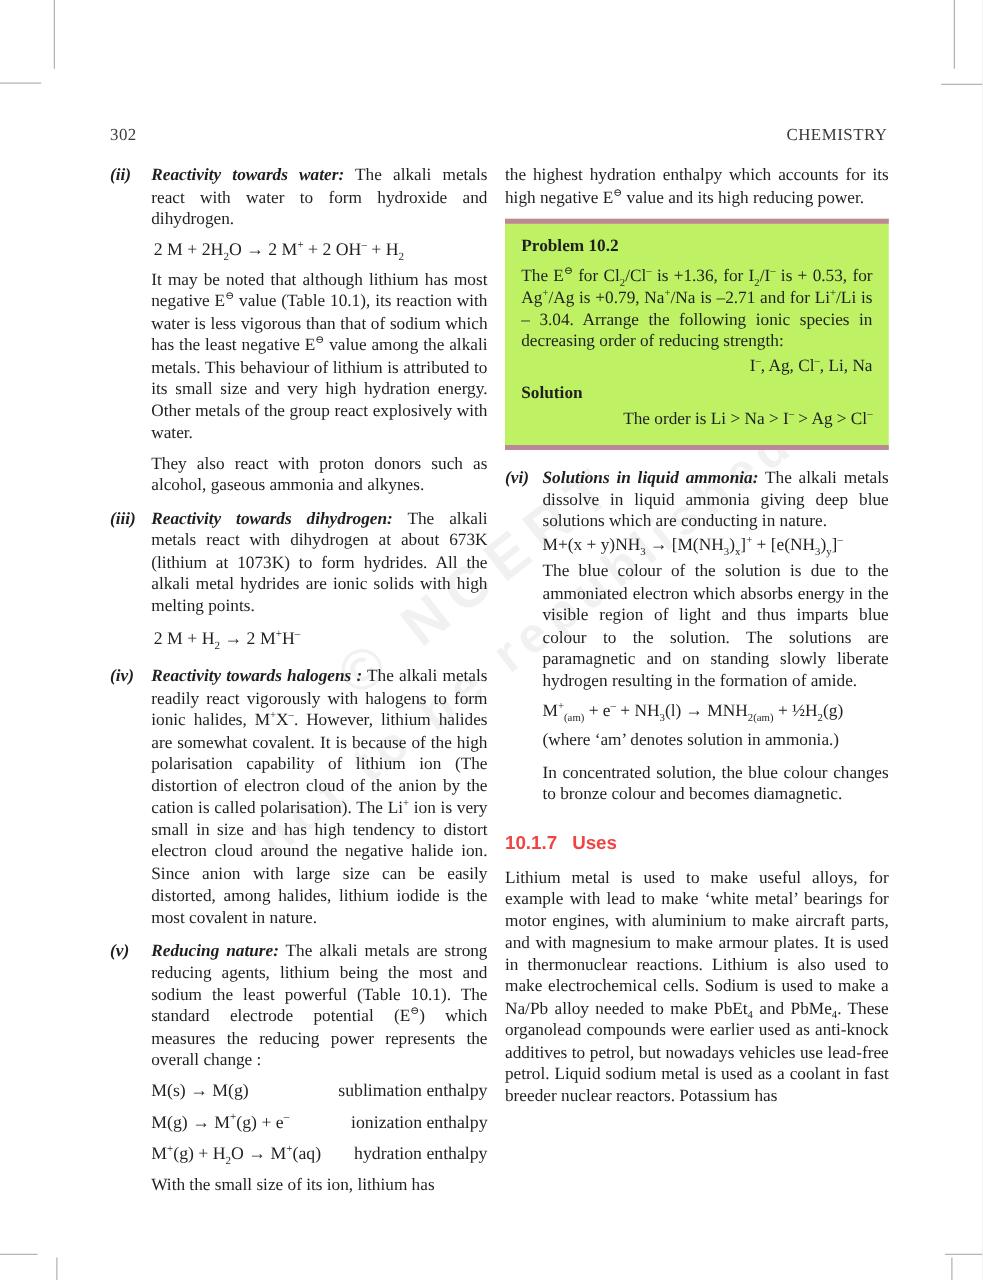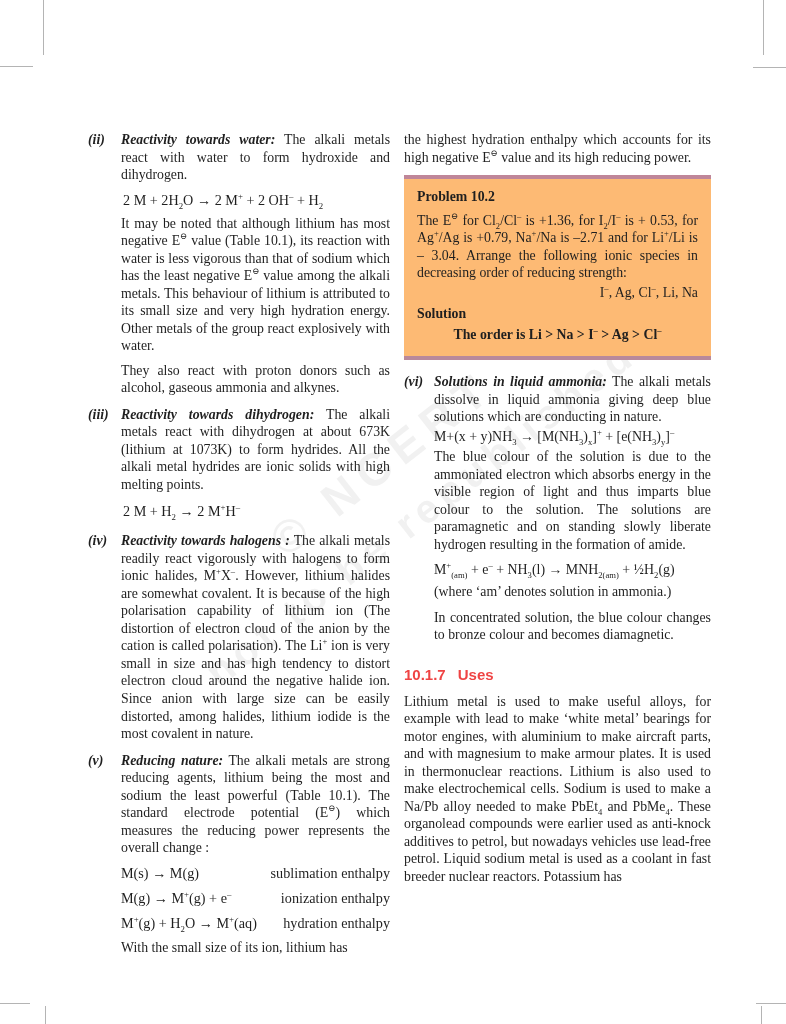--- a/index.html
+++ b/index.html
@@ -46,21 +46,21 @@
     white-space:nowrap;
   }
   .eq-note{text-align:center;margin:-2px 0 6px 28px;font-size:13.8px;}
   sup,sub{font-size:.62em;line-height:0;}
   .steps{margin:4px 0 3px 0;}
   .step{display:flex;justify-content:space-between;margin-bottom:7px;font-size:14.2px;}
   .step .step-eq{white-space:nowrap;}
   .step .step-label{white-space:nowrap;margin-left:15px;}
   
   .problem-box{
-    background:#fdba74;
+    background:#bef264;
     border-top:4px solid #bf8699;
     border-bottom:4px solid #b9899b;
     padding:9px 13px 11px 13px;
     margin:9px 0 13px 0;
   }
   .problem-title{font-weight:bold;margin-bottom:6px;}
   .problem-box p{margin:0 0 2px 0;}
   .solution-label{font-weight:bold;margin:4px 0 3px 0;}
   
   .section-heading{
@@ -89,20 +89,24 @@
   <div class="crop" style="left:0;top:1003px;width:30px;height:1px;"></div>
   <div class="crop" style="left:45px;top:1006px;width:1px;height:18px;"></div>
   <div class="crop" style="left:756px;top:1003px;width:30px;height:1px;"></div>
   <div class="crop" style="left:761px;top:1006px;width:1px;height:18px;"></div>
 
   <div class="watermark">
     <span class="wm1">© NCERT</span>
     <span class="wm2">not to be republished</span>
   </div>
 
+  <div class="header">
+    <span>302</span>
+    <span>CHEMISTRY</span>
+  </div>
 
   <div class="columns">
 
     <div class="col-left">
 
       <div class="item">
         <span class="item-label">(ii)</span>
         <div class="item-body">
           <p><span class="lead">Reactivity towards water:</span> <span>The alkali metals react with water to form hydroxide and dihydrogen.</span></p>
           <div class="eq">2 M + 2H<sub>2</sub>O → 2 M<sup>+</sup> + 2 OH<sup>–</sup> + H<sub>2</sub></div>
@@ -152,21 +156,21 @@
 
     <div class="col-right">
 
       <p>the highest hydration enthalpy which accounts for its high negative E<sup>⊖</sup> value and its high reducing power.</p>
 
       <div class="problem-box">
         <div class="problem-title">Problem 10.2</div>
         <p>The E<sup>⊖</sup> for Cl<sub>2</sub>/Cl<sup>–</sup> is +1.36, for I<sub>2</sub>/I<sup>–</sup> is + 0.53, for Ag<sup>+</sup>/Ag is +0.79, Na<sup>+</sup>/Na is –2.71 and for Li<sup>+</sup>/Li is – 3.04. Arrange the following ionic species in decreasing order of reducing strength:</p>
         <p style="text-align:right;">I<sup>–</sup>, Ag, Cl<sup>–</sup>, Li, Na</p>
         <div class="solution-label">Solution</div>
-        <p style="text-align:center;font-weight:bold;">The order is Li &gt; Na &gt; I<sup>–</sup> &gt; Ag &gt; Cl<sup>–</sup></p>
+        <p style="text-align:right;">The order is Li &gt; Na &gt; I<sup>–</sup> &gt; Ag &gt; Cl<sup>–</sup></p>
       </div>
 
       <div class="item">
         <span class="item-label" style="flex-basis:30px;">(vi)</span>
         <div class="item-body">
           <p style="margin-bottom:2px;"><span class="lead">Solutions in liquid ammonia:</span> <span>The alkali metals dissolve in liquid ammonia giving deep blue solutions which are conducting in nature.</span></p>
           <div class="eq" style="margin:2px 0 3px 0;font-size:13.9px;">M+(x + y)NH<sub>3</sub> → [M(NH<sub>3</sub>)<sub>x</sub>]<sup>+</sup> + [e(NH<sub>3</sub>)<sub>y</sub>]<sup>–</sup></div>
           <p>The blue colour of the solution is due to the ammoniated electron which absorbs energy in the visible region of light and thus imparts blue colour to the solution. The solutions are paramagnetic and on standing slowly liberate hydrogen resulting in the formation of amide.</p>
           <div class="eq" style="margin:8px 0 4px 0;font-size:13.9px;">M<sup>+</sup><sub>(am)</sub> + e<sup>–</sup> + NH<sub>3</sub>(l) → MNH<sub>2(am)</sub> + ½H<sub>2</sub>(g)</div>
           <p style="text-align:left;margin-bottom:8px;">(where ‘am’ denotes solution in ammonia.)</p>

